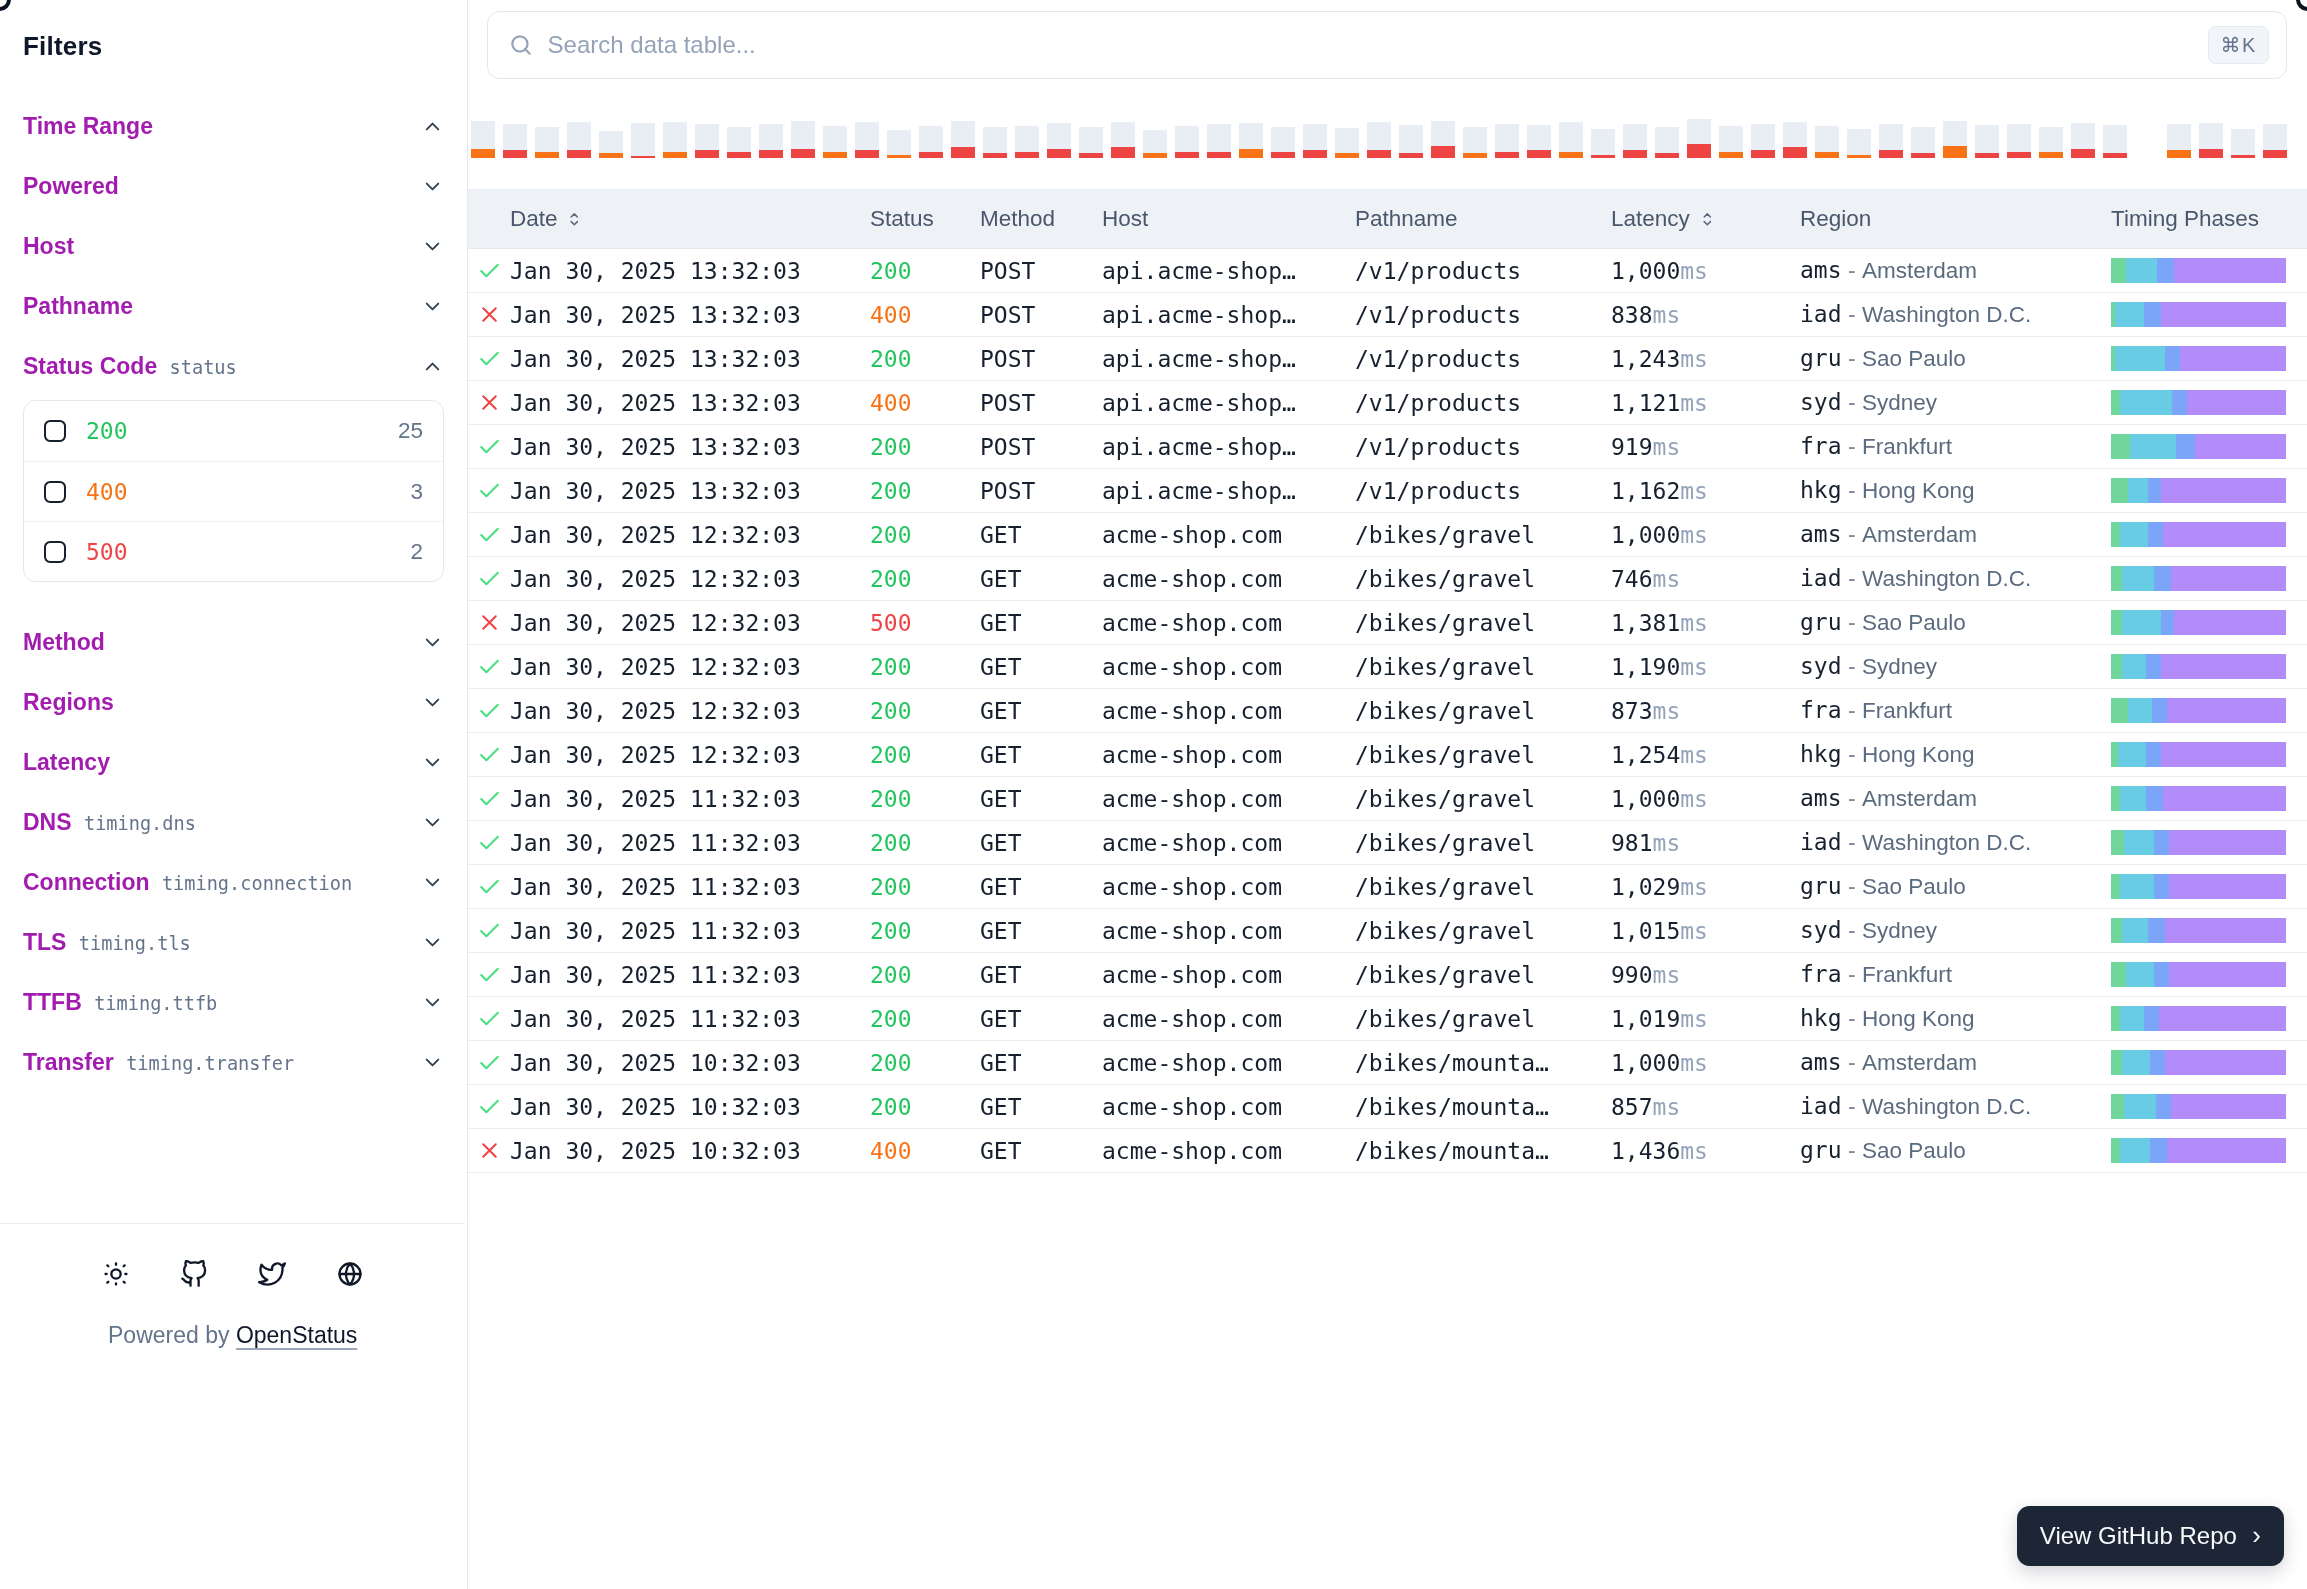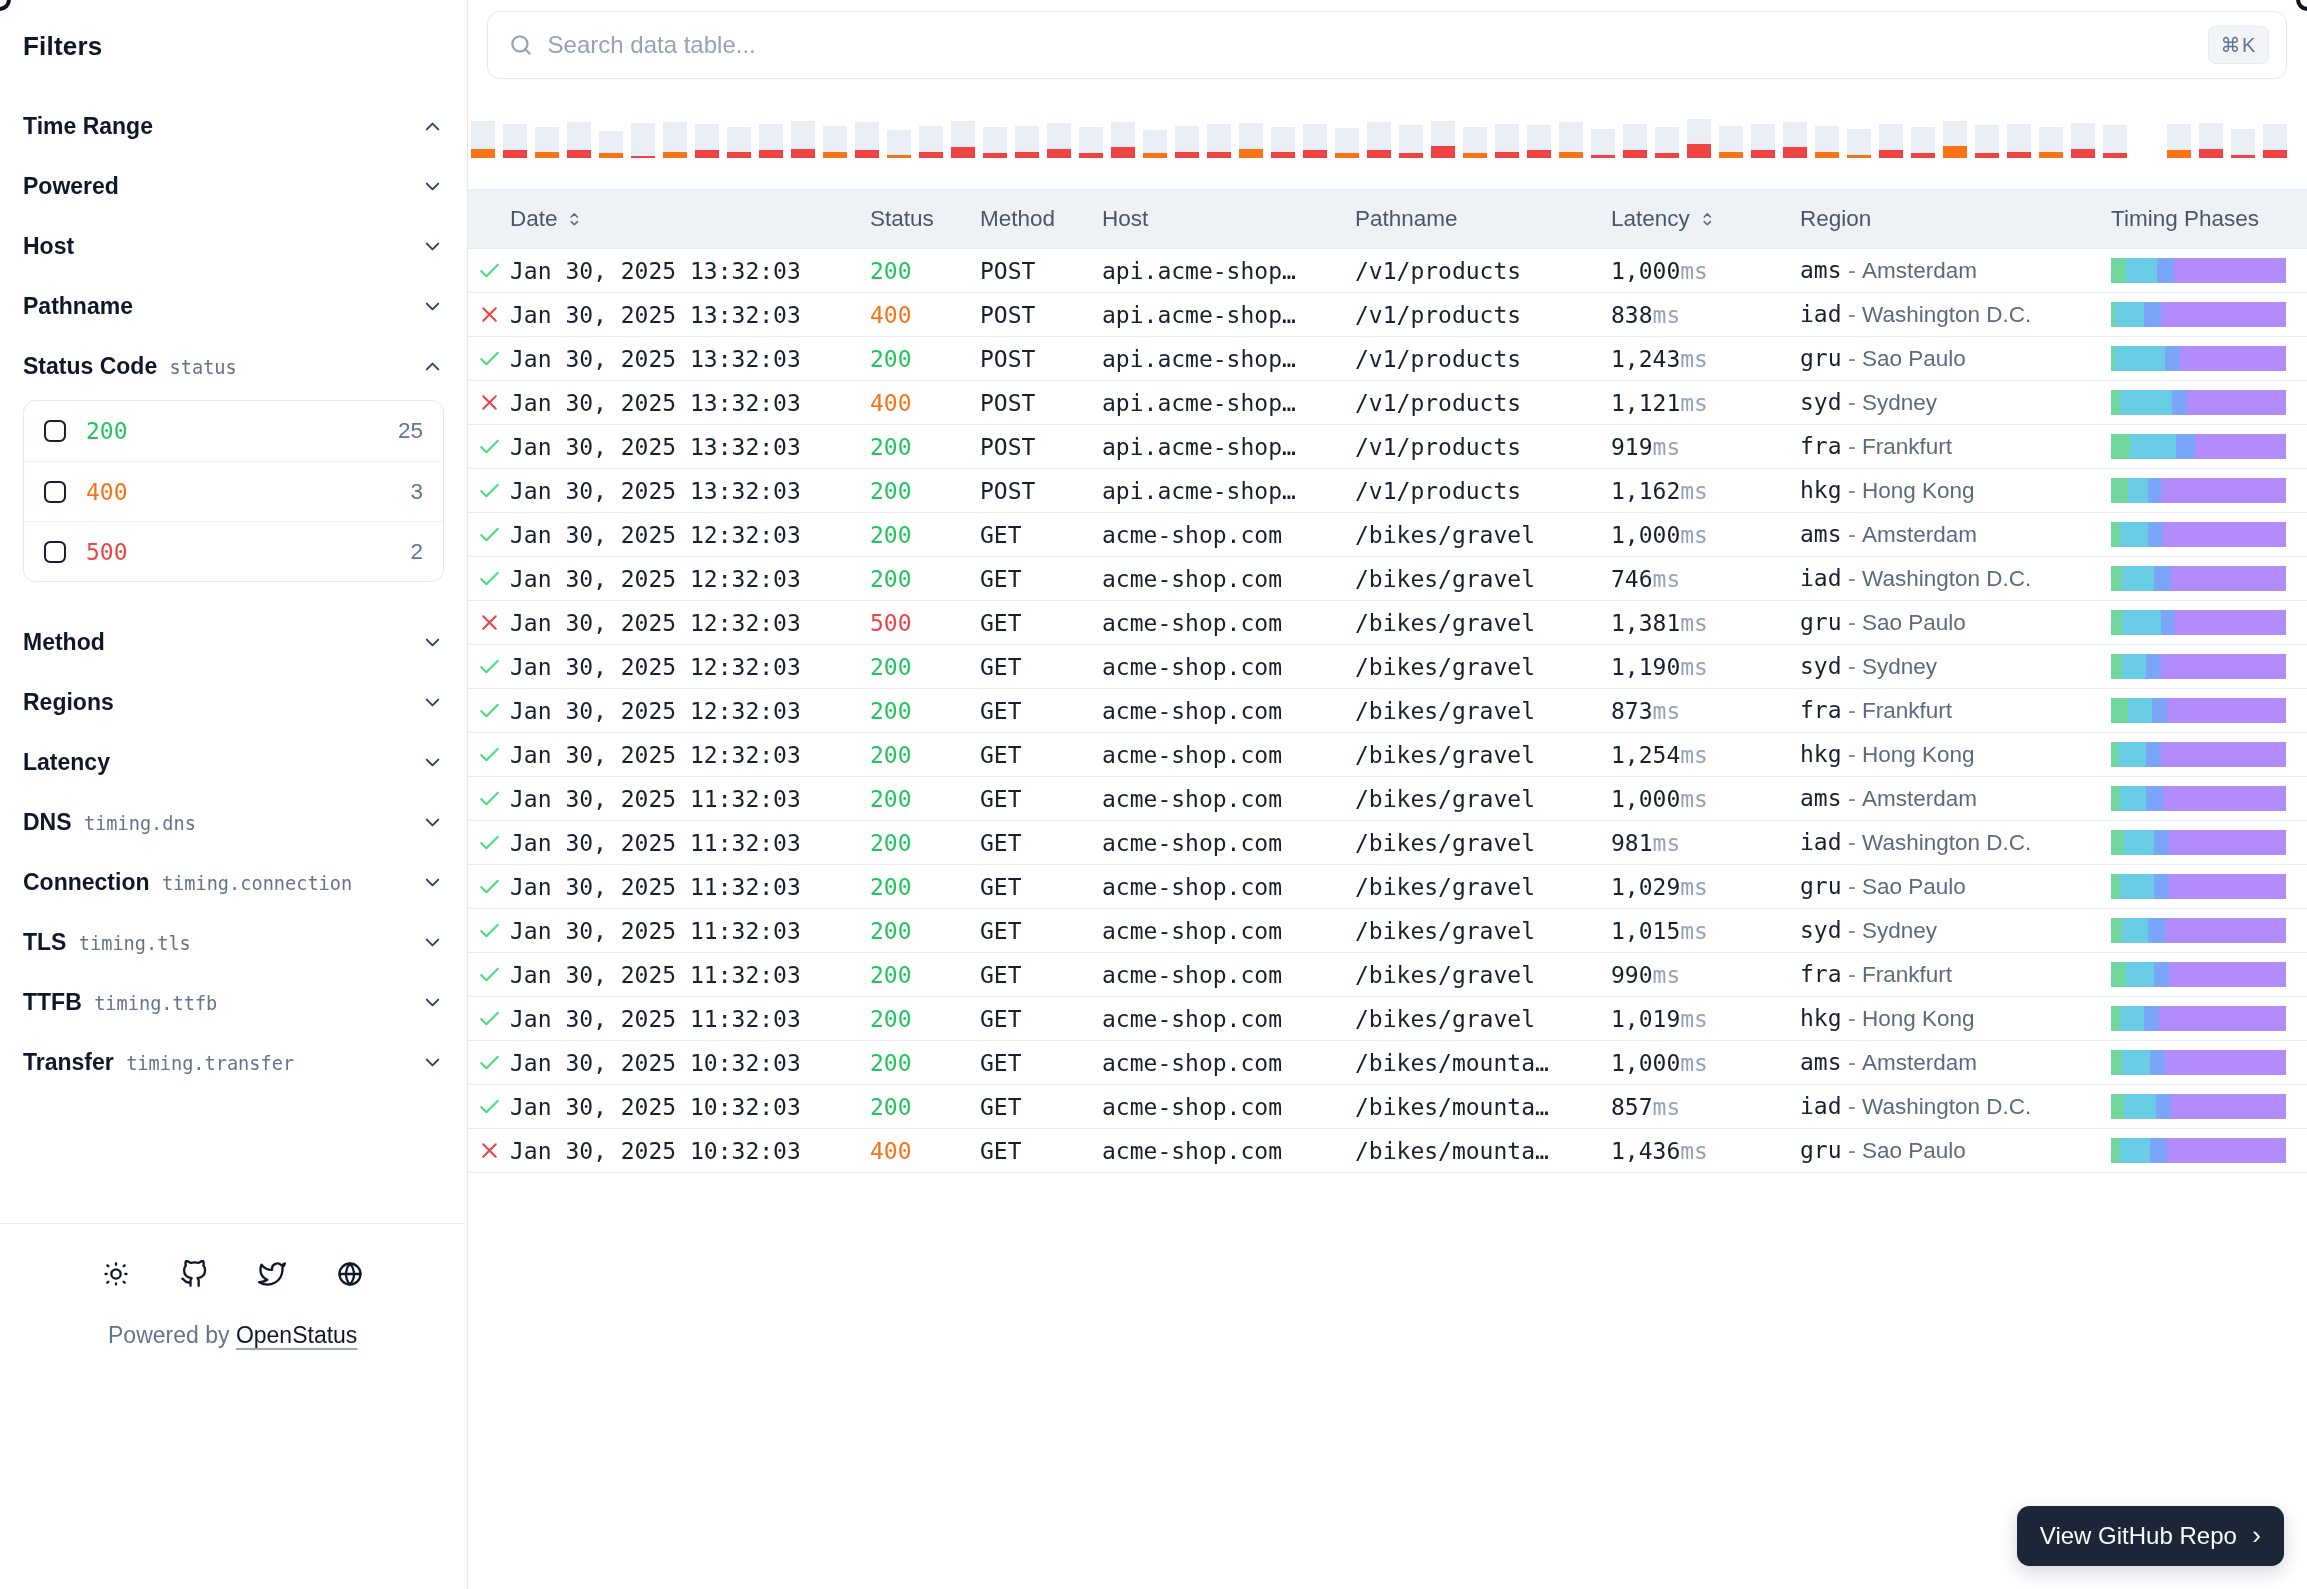--- a/index.html
+++ b/index.html
@@ -19,21 +19,21 @@
   .corner.tr { right: -12.4px; }
 
   
   .sidebar {
     position: absolute; left: 0; top: 0; width: 468px; height: 1589px;
     border-right: 1.6px solid #e5eaf1; padding: 31px 23px 0 23px;
   }
   .sidebar-title { font-size: 26px; font-weight: 700; letter-spacing: 0.2px; }
   .f-section { display: flex; align-items: center; justify-content: space-between; height: 34px; margin-top: 26px; cursor: pointer; }
   .f-section .lbl-wrap { display: flex; align-items: baseline; gap: 12.4px; }
-  .f-section .lbl { font-size: 23px; font-weight: 600; color: #0f172a; text-align: right; }
+  .f-section .lbl { font-size: 23px; font-weight: 600; color: #a21caf; text-align: right; }
   .f-section .fld { font-size: 18.6px; color: #64748b; font-family: "DejaVu Sans Mono", monospace; }
   .f-section .chev { color: #334155; }
   .f-section.first { margin-top: 47px; }
 
   .datepicker {
     margin-top: 20px; height: 60px; border: 1.6px solid #e2e8f0; border-radius: 12.4px;
     display: flex; align-items: center; gap: 15.5px; padding: 0 18.6px; color: #8a97a8;
     font-size: 23px; cursor: pointer; background: #fff;
   }
   .status-box { margin-top: 17px; border: 1.6px solid #e2e8f0; border-radius: 12.4px; overflow: hidden; background: #fff; }

